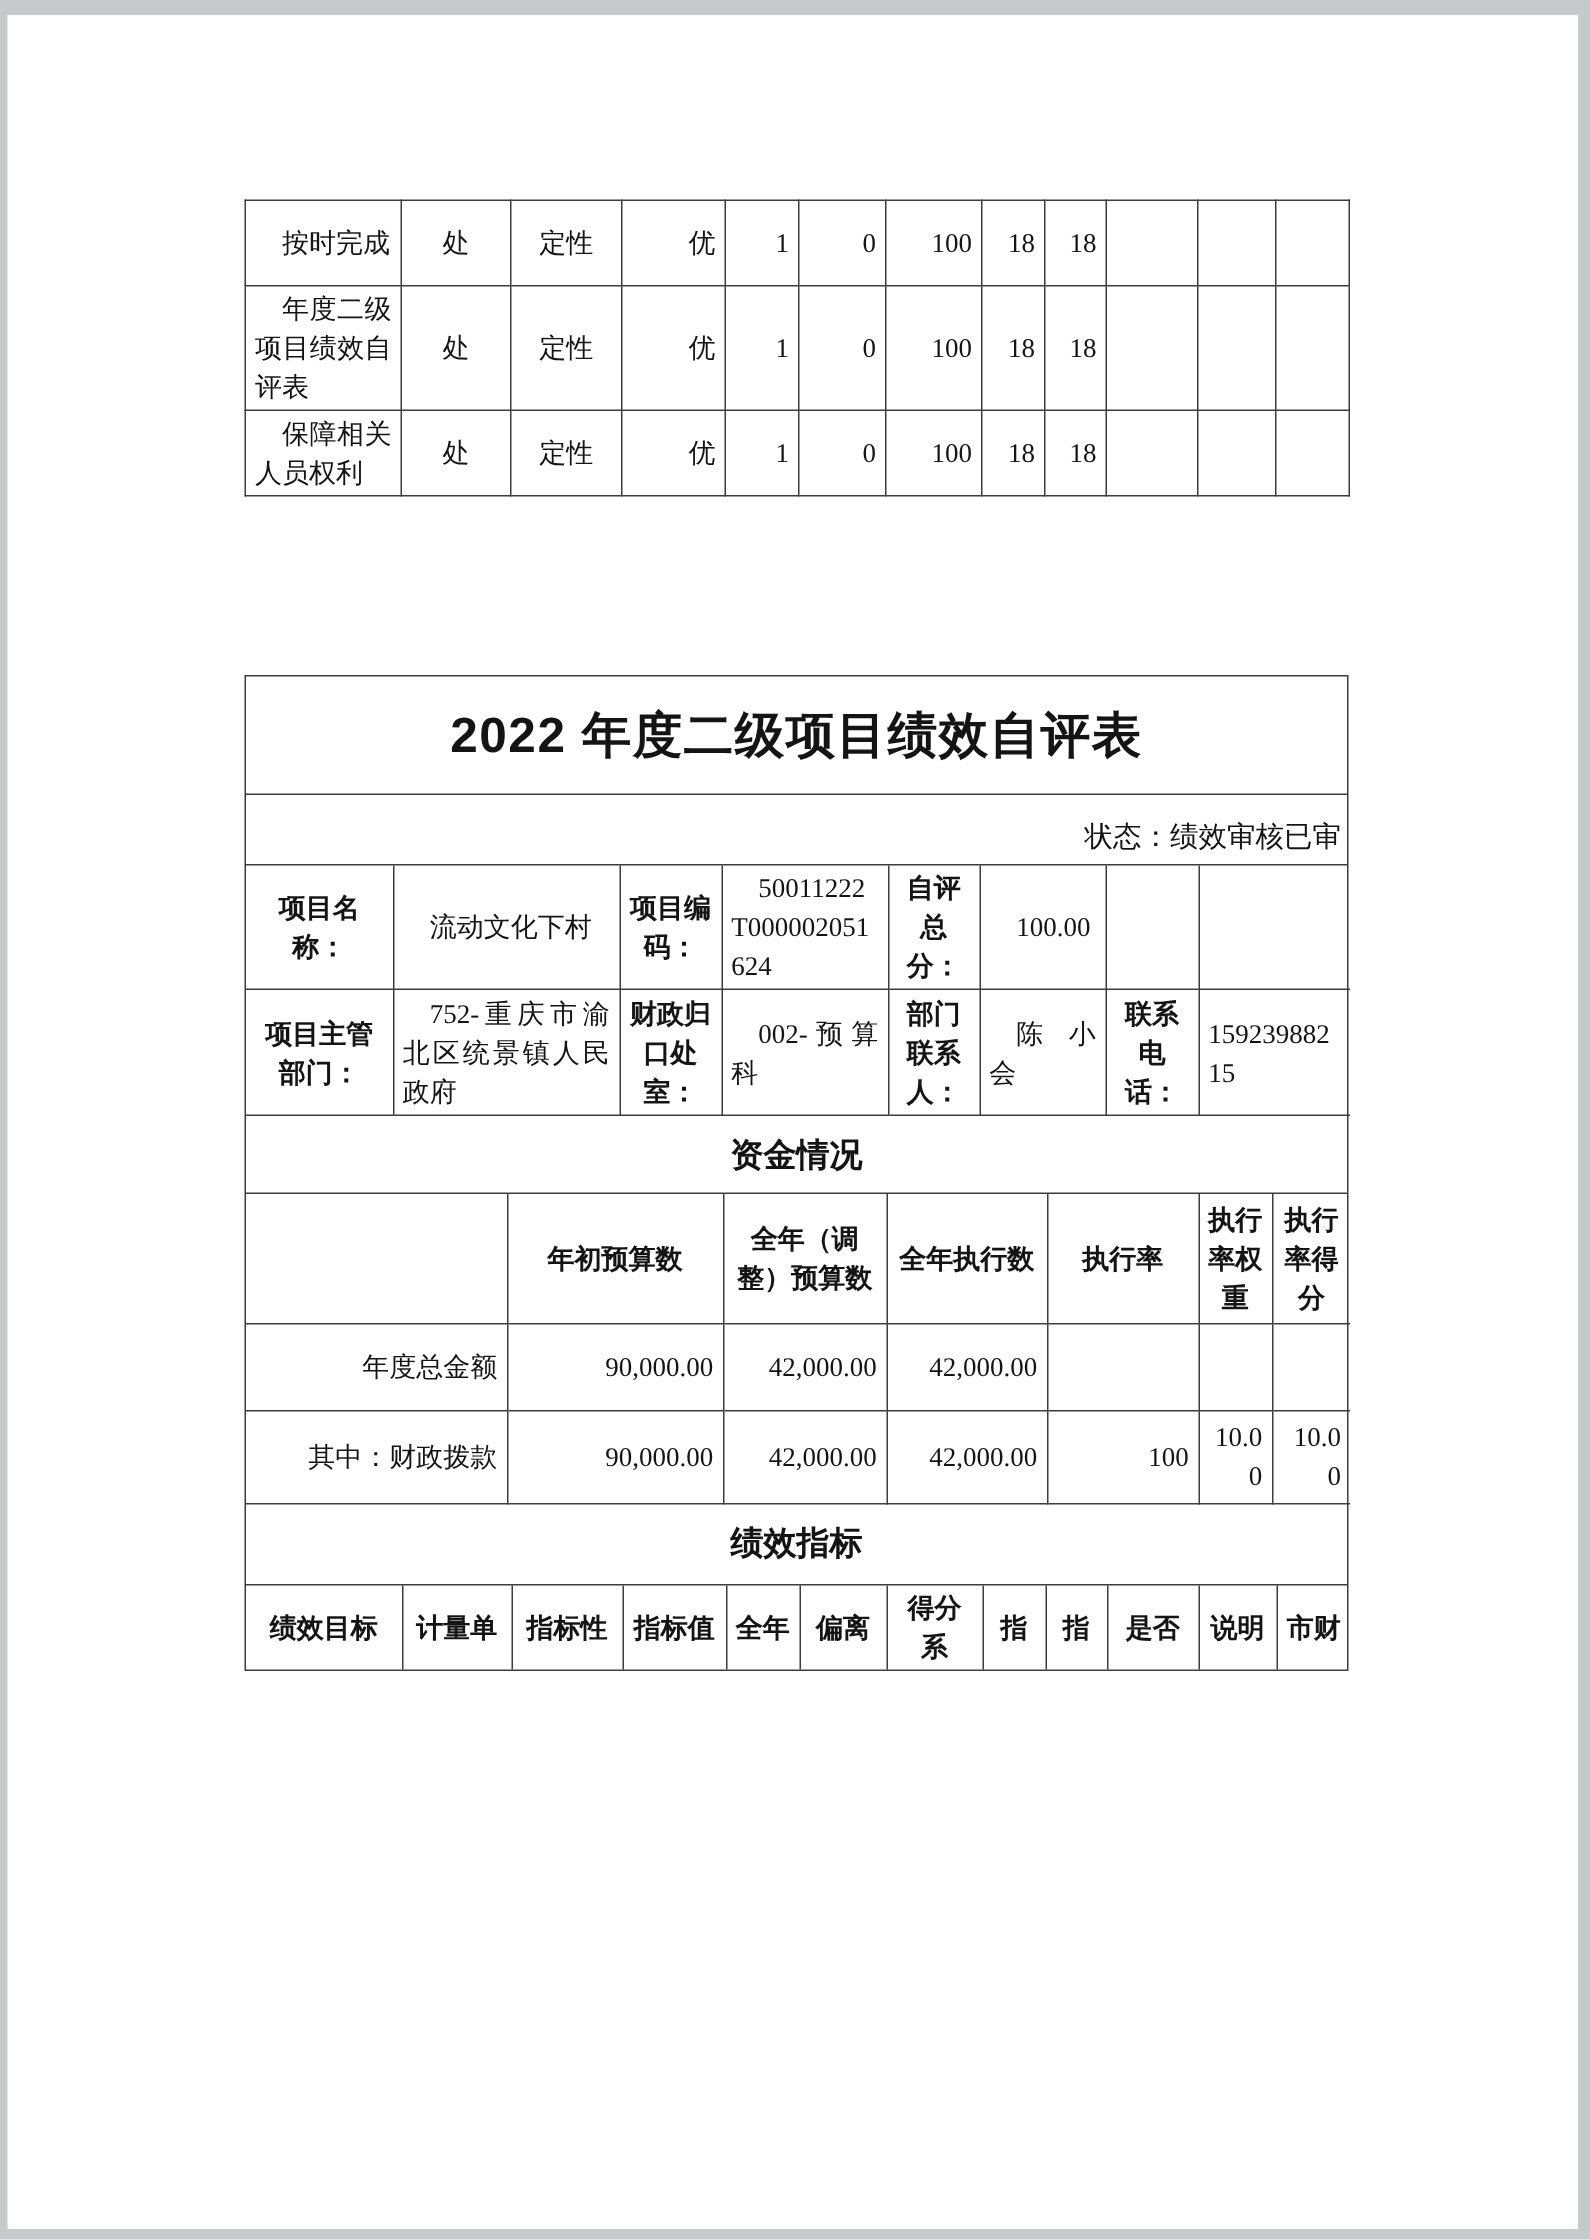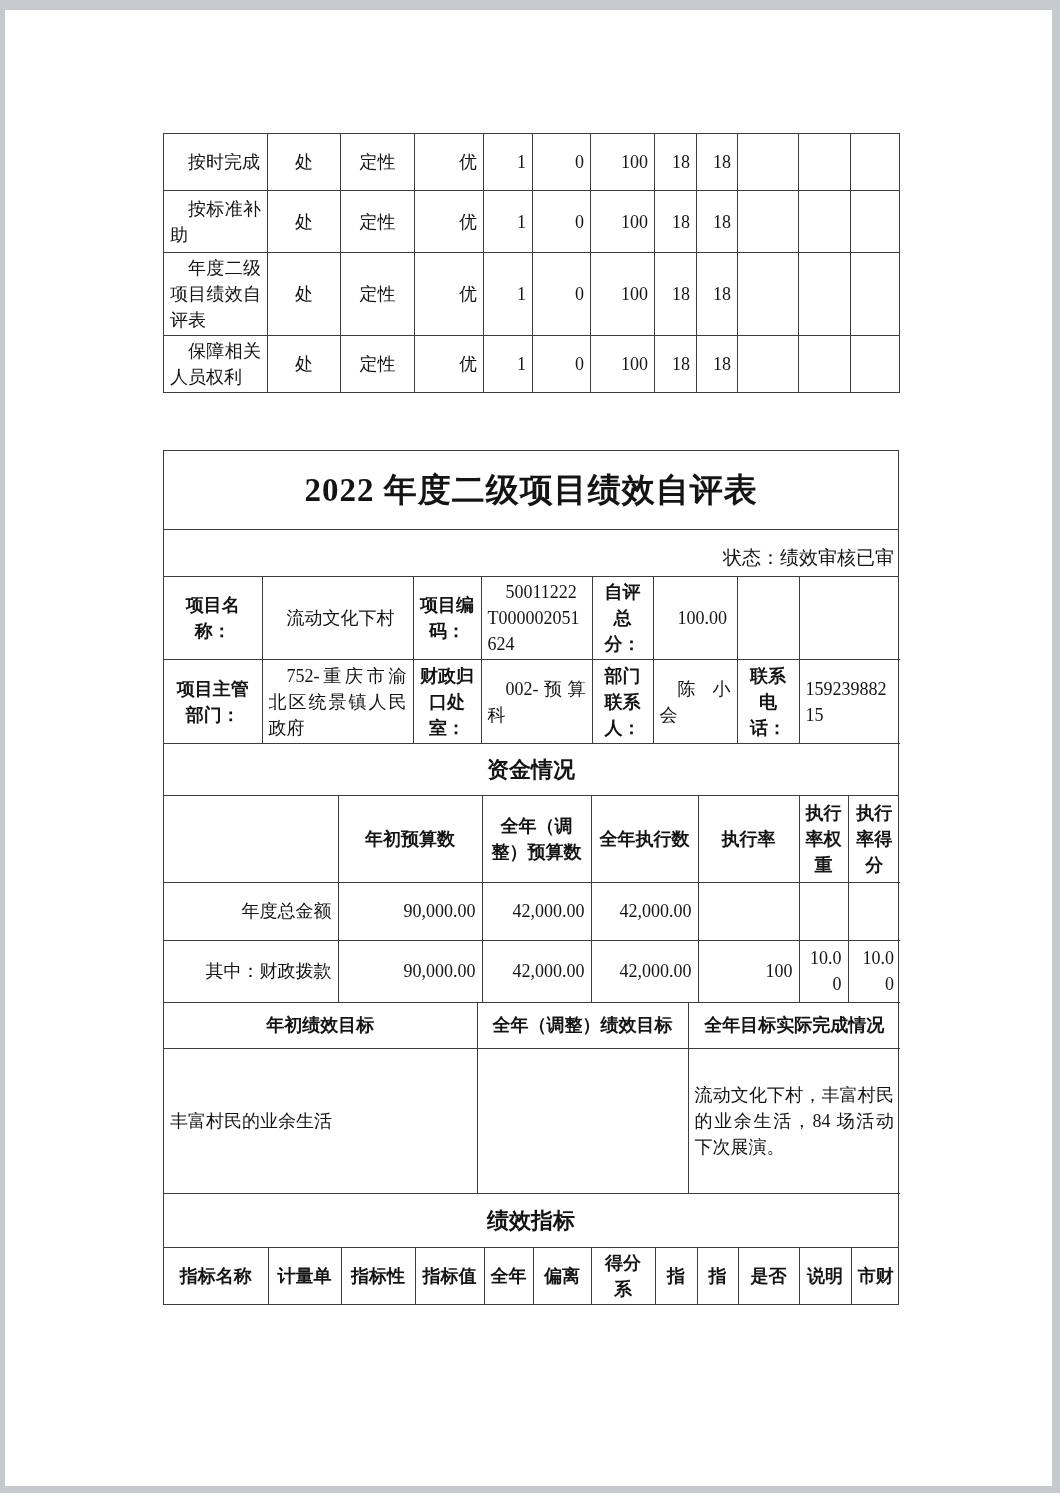--- a/index.html
+++ b/index.html
@@ -37,21 +37,21 @@
   .rpt .sub.last tr:last-child td{border-bottom-width:0;}
   .banner{
     border-bottom:1px solid #3d3d3d;
     display:flex;align-items:center;justify-content:center;
     font-family:"Liberation Sans","DejaVu Sans",sans-serif;
     font-weight:bold;font-size:22px;
   }
   .title-row{
     height:78px;border-bottom:1px solid #3d3d3d;
     display:flex;align-items:center;justify-content:center;
-    font-family:Liberation Serif, serif;
+    font-family:Liberation Sans, sans-serif;
     font-weight:bold;font-size:33px;letter-spacing:1px;
   }
   .status-row{
     height:47px;border-bottom:1px solid #3d3d3d;
     display:flex;align-items:flex-end;justify-content:flex-end;
     padding:0 4px 5px 0;box-sizing:border-box;
     font-family:"Liberation Sans","DejaVu Sans",sans-serif;
     font-weight:normal;font-size:19px;
   }
   
@@ -99,34 +99,20 @@
         <td class="rr">优</td>
         <td class="rr">1</td>
         <td class="rr">0</td>
         <td class="rr">100</td>
         <td class="num18">18</td>
         <td class="num18">18</td>
         <td></td>
         <td></td>
         <td></td>
       </tr>
-      <tr style="height:62px">
-        <td class="j">按标准补助</td>
-        <td class="c">处</td>
-        <td class="c">定性</td>
-        <td class="rr">优</td>
-        <td class="rr">1</td>
-        <td class="rr">0</td>
-        <td class="rr">100</td>
-        <td class="num18">18</td>
-        <td class="num18">18</td>
-        <td></td>
-        <td></td>
-        <td></td>
-      </tr>
       <tr style="height:78px">
         <td class="j">年度二级项目绩效自评表</td>
         <td class="c">处</td>
         <td class="c">定性</td>
         <td class="rr">优</td>
         <td class="rr">1</td>
         <td class="rr">0</td>
         <td class="rr">100</td>
         <td class="num18">18</td>
         <td class="num18">18</td>
@@ -229,60 +215,41 @@
           <td class="wrapnum">42,000.00</td>
           <td class="wrapnum2">42,000.00</td>
           <td class="rr">100</td>
           <td class="wrapsmall">10.00</td>
           <td class="wrapsmall">10.00</td>
         </tr>
       </tbody>
     </table>
 
 
-    <table class="sub">
-      <colgroup>
-        <col style="width:313px">
-          <col style="width:211px">
-          <col style="width:212px">
-      </colgroup>
-      <tbody>
-        <tr style="height:46px">
-          <td class="c b">年初绩效目标</td>
-          <td class="c b">全年（调整）绩效目标</td>
-          <td class="c b">全年目标实际完成情况</td>
-        </tr>
-        <tr style="height:145px">
-          <td class="top jn goalcell">丰富村民的业余生活</td>
-          <td class="top"></td>
-          <td class="top jn goalcell">流动文化下村，丰富村民的业余生活，84 场活动下次展演。</td>
-        </tr>
-      </tbody>
-    </table>
 
     <div class="banner" style="height:53px">绩效指标</div>
 
     <table class="sub last">
       <colgroup>
         <col style="width:104px">
           <col style="width:73px">
           <col style="width:74px">
           <col style="width:69px">
         <col style="width:49px">
           <col style="width:58px">
           <col style="width:64px">
           <col style="width:42px">
         <col style="width:41px">
           <col style="width:61px">
           <col style="width:52px">
           <col style="width:49px">
       </colgroup>
       <tbody>
         <tr style="height:48px">
-          <td class="c b">指标名称</td>
+          <td class="c b">绩效目标</td>
           <td class="c b">计量单</td>
           <td class="c b">指标性</td>
           <td class="c b">指标值</td>
           <td class="c b">全年</td>
           <td class="c b">偏离</td>
           <td class="c b">得分系</td>
           <td class="c b">指</td>
           <td class="c b">指</td>
           <td class="c b">是否</td>
           <td class="c b">说明</td>

